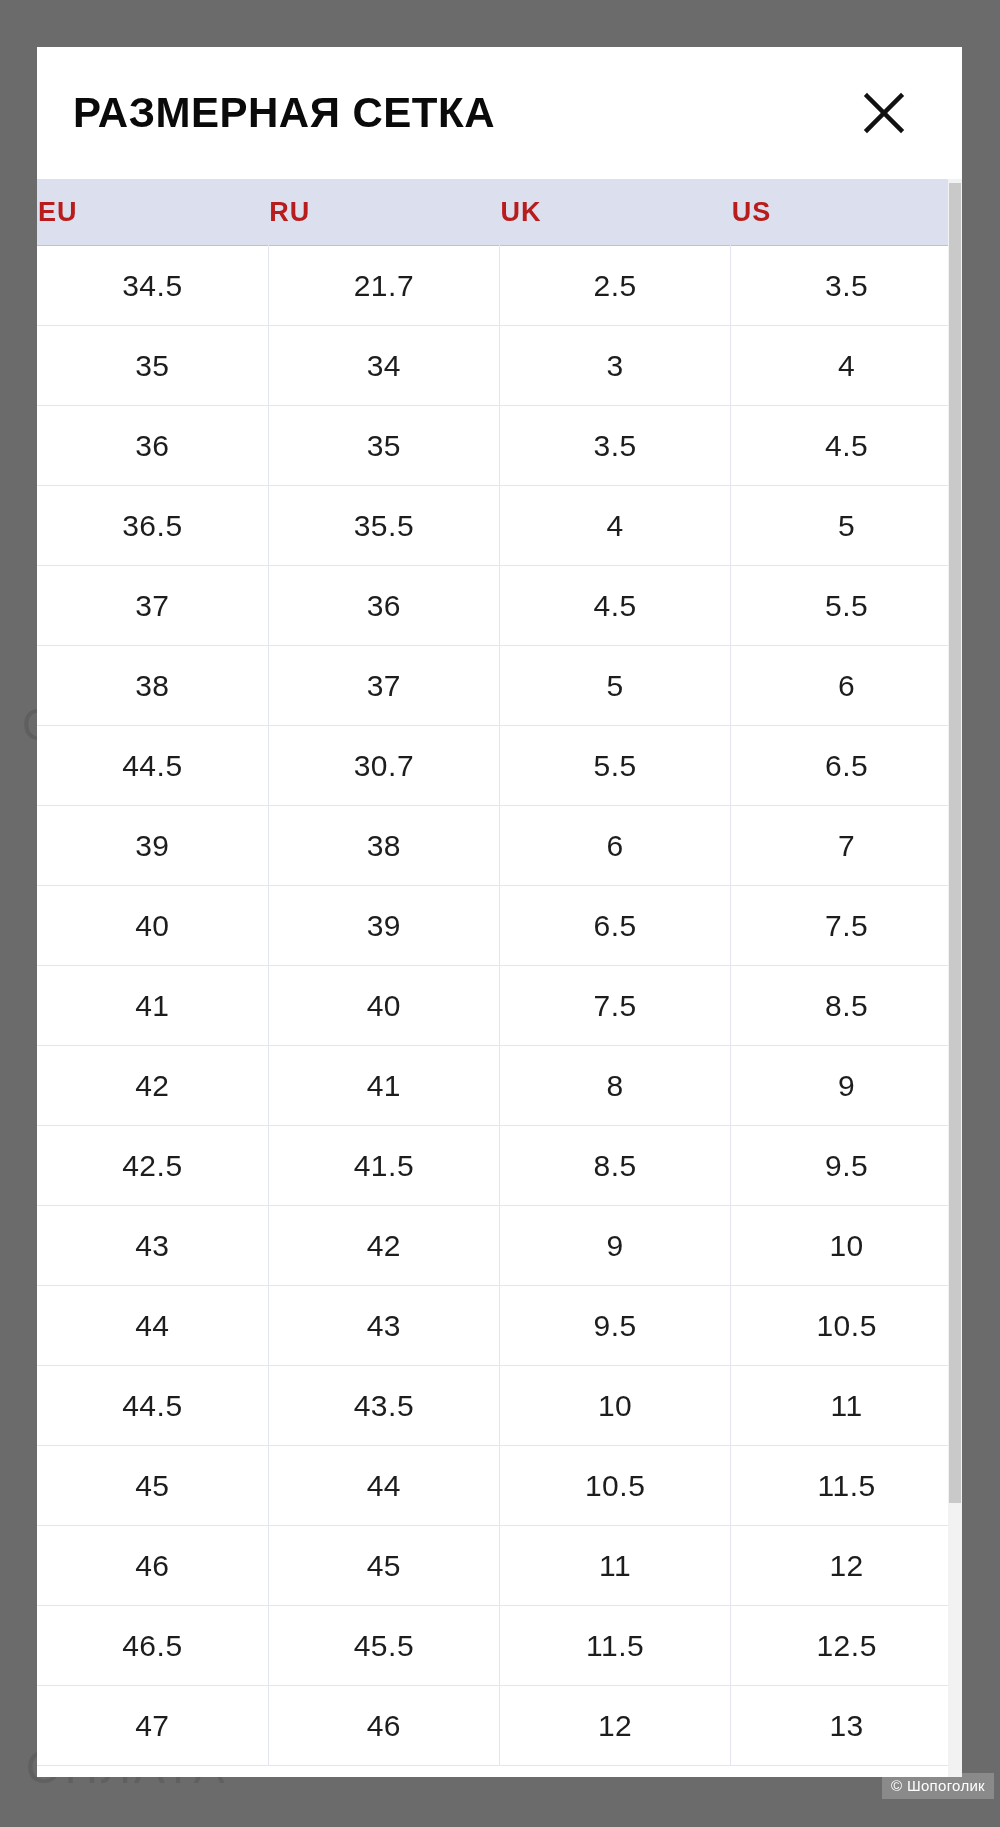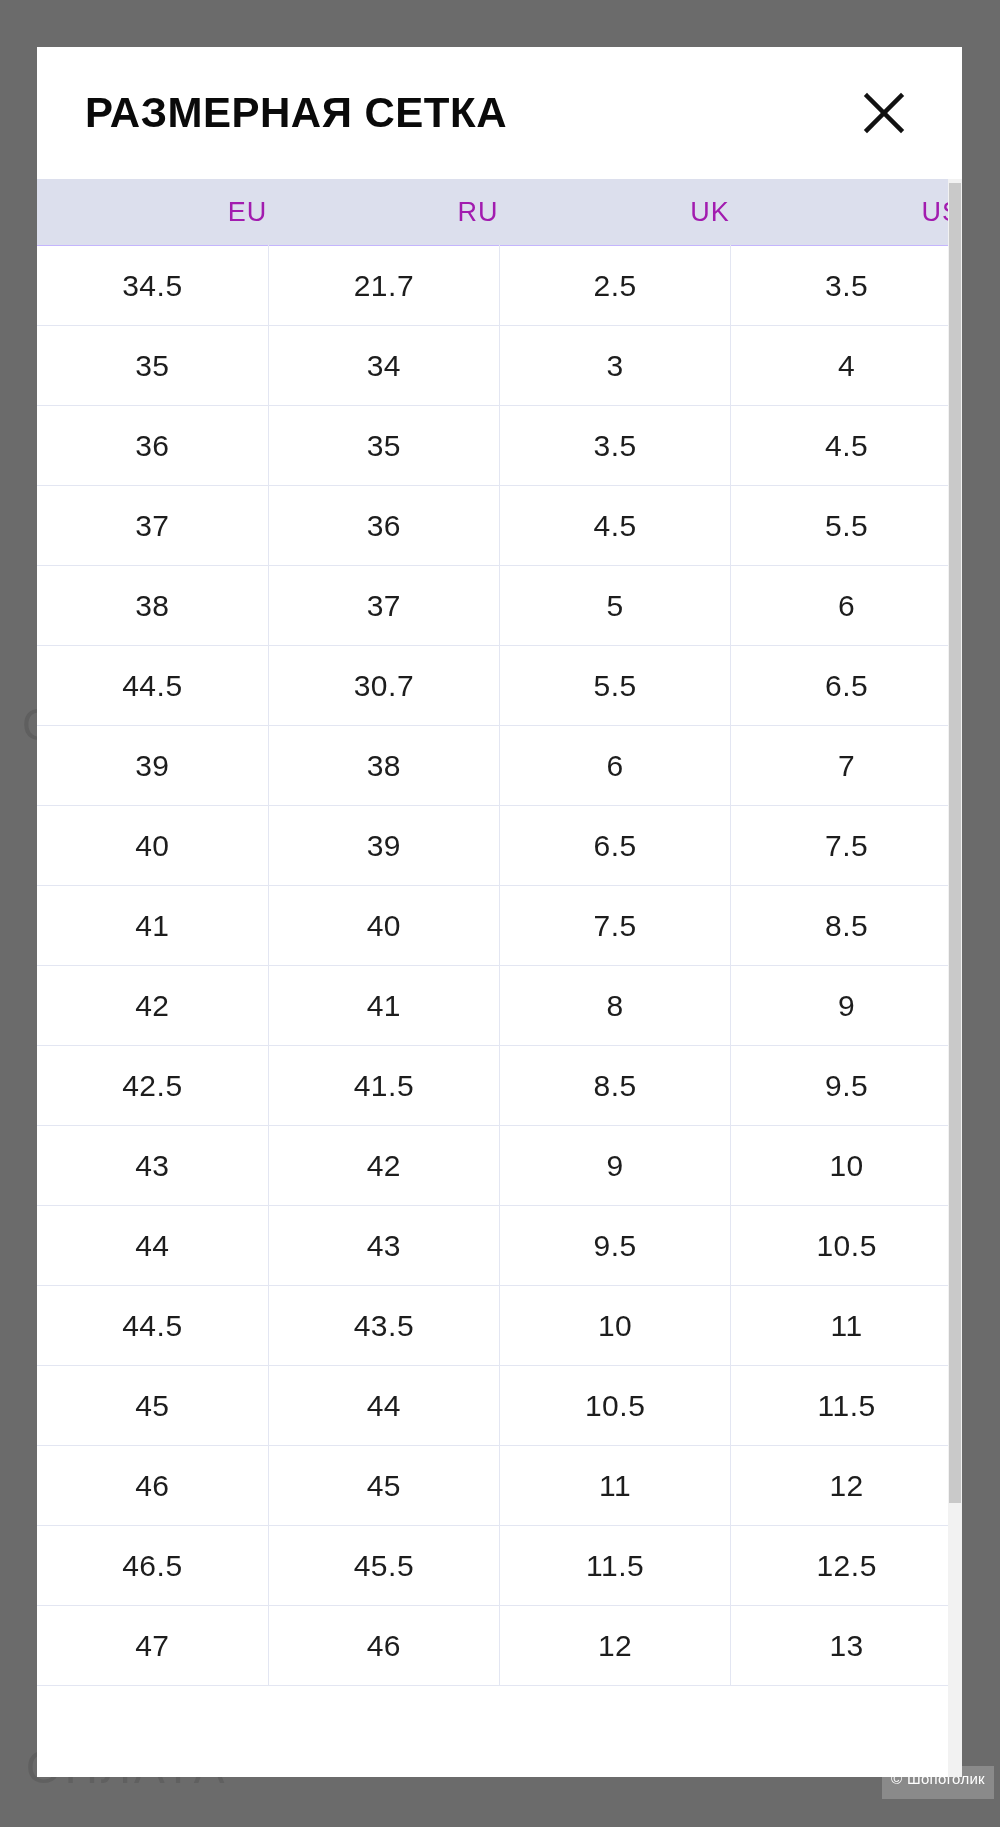--- a/index.html
+++ b/index.html
@@ -51,21 +51,21 @@
   }
 
   
   #watermark {
     position: absolute;
     right: 6px;
     bottom: 28px;
     background: #8a8a8a;
     color: #ffffff;
     font-size: 15px;
-    padding: 4px 9px 12px 9px;
+    padding: 4px 9px 5px 9px;
     letter-spacing: 0.3px;
     white-space: nowrap;
   }
 
   
   #size-chart-modal {
     position: absolute;
     left: 37px;
     top: 47px;
     width: 925px;
@@ -84,21 +84,21 @@
     justify-content: space-between;
     padding: 0 40px 0 36px;
     box-sizing: border-box;
   }
   #modal-title {
     font-size: 42px;
     font-weight: 700;
     letter-spacing: 0.5px;
     color: #0a0a0a;
     line-height: 1;
-    margin: 12px;
+    margin: 0;
     white-space: nowrap;
   }
   #close-button {
     width: 56px;
     height: 56px;
     display: flex;
     align-items: center;
     justify-content: center;
     cursor: pointer;
     background: transparent;
@@ -114,25 +114,25 @@
     height: 1598px;
     overflow: hidden;
   }
   table#size-table {
     width: 100%;
     border-collapse: collapse;
     table-layout: fixed;
   }
   table#size-table th {
     background: #dcdfed;
-    color: #a21caf;
+    color: #b91c1c;
     font-size: 27px;
-    font-weight: 400;
+    font-weight: 700;
     height: 64px;
-    text-align: right;
+    text-align: left;
     letter-spacing: 1px;
     border: none;
   }
   table#size-table td {
     height: 77px;
     text-align: center;
     font-size: 30px;
     font-weight: 300;
     color: #1d1d1d;
     border-right: 1px solid #e3e6f2;
@@ -213,20 +213,26 @@
             <td>3</td>
             <td>4</td>
           </tr>
           <tr>
             <td>36</td>
             <td>35</td>
             <td>3.5</td>
             <td>4.5</td>
           </tr>
           <tr>
+            <td>36.5</td>
+            <td>35.5</td>
+            <td>4</td>
+            <td>5</td>
+          </tr>
+          <tr>
             <td>37</td>
             <td>36</td>
             <td>4.5</td>
             <td>5.5</td>
           </tr>
           <tr>
             <td>38</td>
             <td>37</td>
             <td>5</td>
             <td>6</td>

